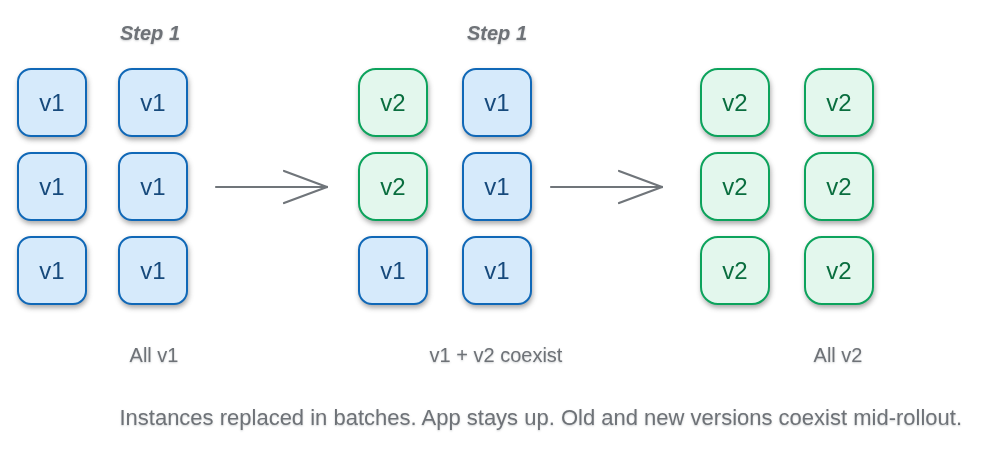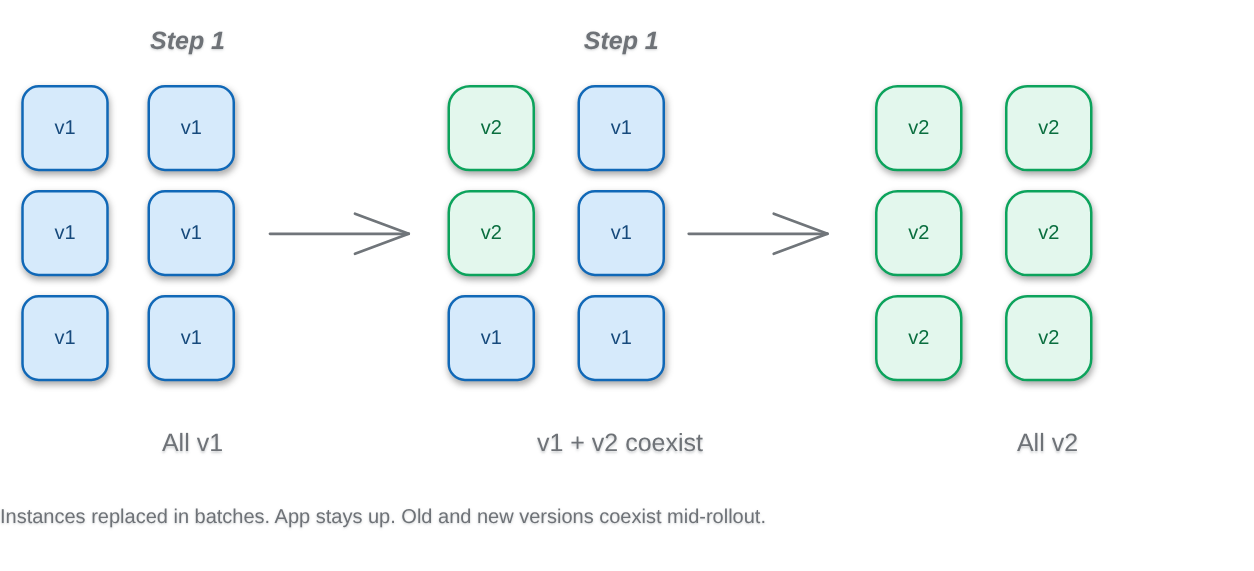--- a/index.html
+++ b/index.html
@@ -44,21 +44,21 @@
 
   .box {
     box-sizing: border-box;
     width: 70px;
     height: 69px;
     border-radius: 14px;
     border: 2.5px solid;
     display: flex;
     align-items: center;
     justify-content: center;
-    font-size: 16px;
+    font-size: 24px;
     font-weight: 500;
     box-shadow: 1px 3px 5px rgba(70,70,70,0.45);
   }
   .box.blue {
     background: var(--v1-fill);
     border-color: var(--v1-border);
     color: var(--v1-text);
   }
   .box.green {
     background: var(--v2-fill);
@@ -92,22 +92,22 @@
     stroke: var(--arrow);
     stroke-width: 2.2;
     stroke-linecap: round;
   }
 
   .caption {
     position: absolute;
     top: 405px;
     left: 0;
     width: 962px;
-    text-align: left;
-    font-size: 16px;
+    text-align: right;
+    font-size: 22px;
     font-weight: 500;
     color: var(--text-gray);
     text-shadow: 0 1px 2px rgba(110,115,120,0.35);
   }
 </style>
 </head>
 <body>
 
 <div class="canvas">
 

